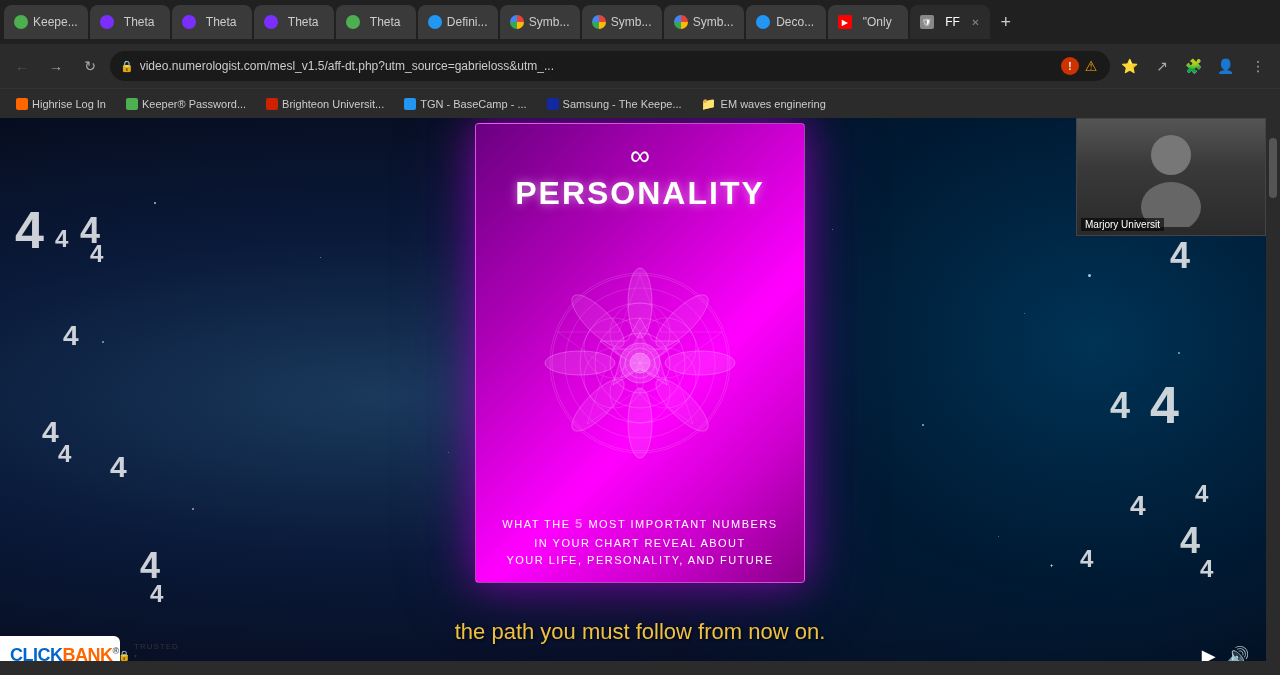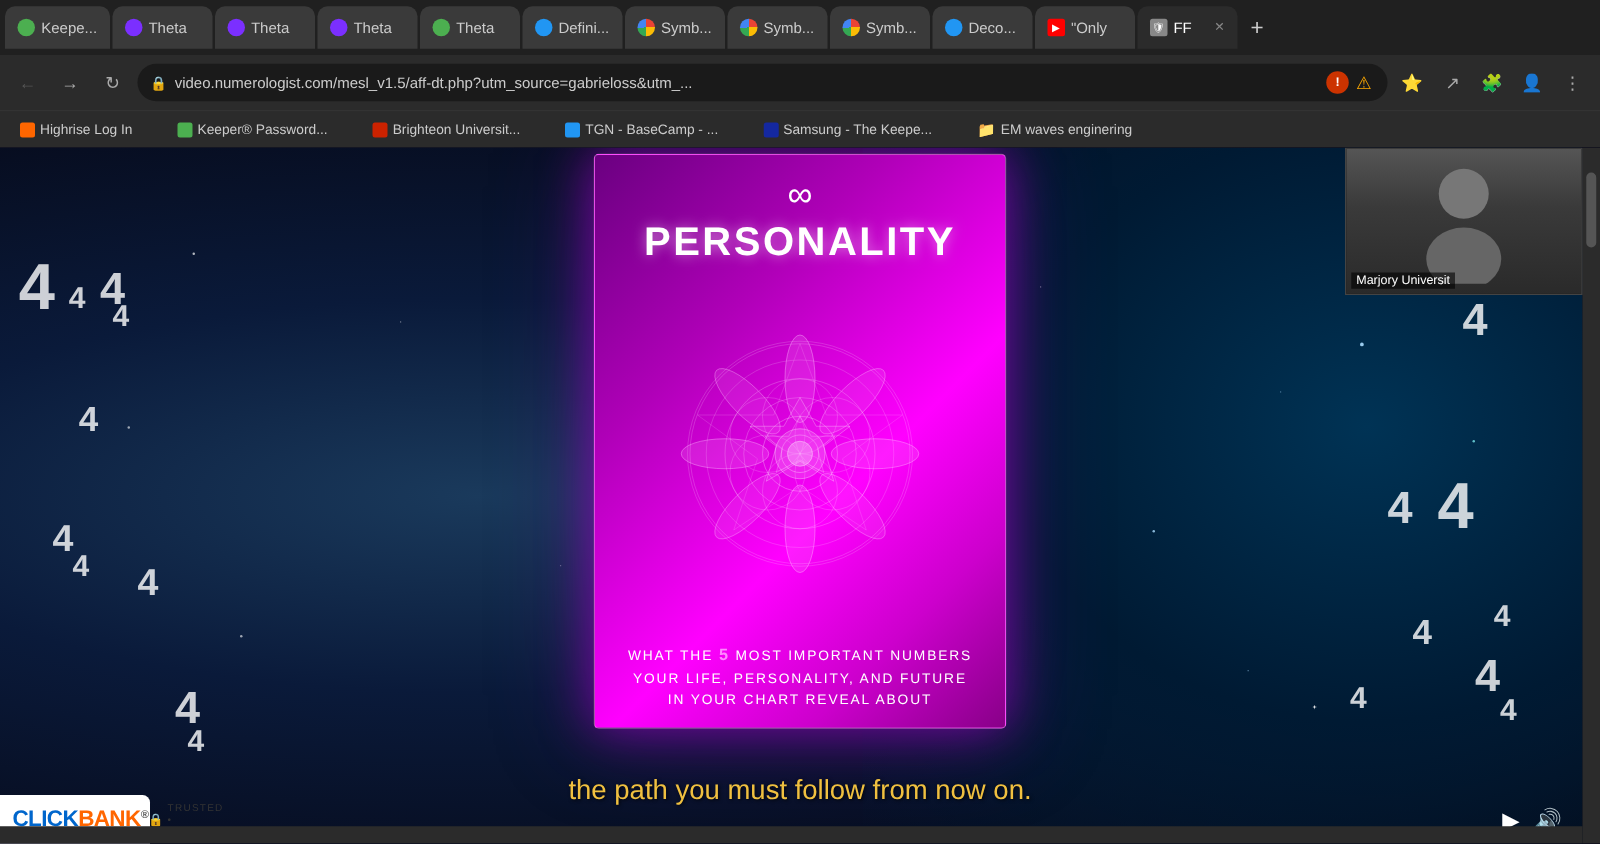--- a/index.html
+++ b/index.html
@@ -28,20 +28,21 @@
       background: #3a3a3a;
       margin-right: 2px;
       max-width: 130px;
       min-width: 80px;
       cursor: pointer;
       position: relative;
       white-space: nowrap;
       overflow: hidden;
       text-overflow: ellipsis;
       gap: 5px;
+      text-align: center;
     }
     .tab.active {
       background: #2b2b2b;
       color: #fff;
     }
     .tab-label { flex: 1; overflow: hidden; text-overflow: ellipsis; }
     .tab-close {
       font-size: 10px;
       color: #888;
       cursor: pointer;
@@ -112,21 +113,21 @@
       font-size: 14px;
     }
 
     
     .bookmarks-bar {
       display: flex;
       align-items: center;
       height: 30px;
       background: #2b2b2b;
       padding: 0 8px;
-      gap: 20px;
+      gap: 4px;
       border-top: 1px solid #333;
       overflow: hidden;
     }
     .bookmark-item {
       display: flex;
       align-items: center;
       gap: 4px;
       padding: 2px 8px;
       border-radius: 4px;
       font-size: 11px;
@@ -594,22 +595,22 @@
             <circle cx="100" cy="100" r="88" stroke="rgba(255,200,255,0.4)"></circle>
             <polygon points="100,12 121,69 182,69 134,104 153,161 100,126 47,161 66,104 18,69 79,69" stroke="rgba(255,200,255,0.3)" fill="none"></polygon>
           </g>
         </svg>
       </div>
 
       <div class="book-bottom">
         <div>
           WHAT THE <span class="highlight">5</span> MOST IMPORTANT NUMBERS
         </div>
+        <div>IN YOUR CHART REVEAL ABOUT</div>
         <div>YOUR LIFE, PERSONALITY, AND FUTURE</div>
-        <div>IN YOUR CHART REVEAL ABOUT</div>
       </div>
     </div>
 
     <div class="subtitle-bar">
       <span>the path you must follow from now on.</span>
     </div>
 
     <div class="video-controls">
       <span style="cursor:pointer;">▶</span>
       <span style="cursor:pointer;">🔊</span>

